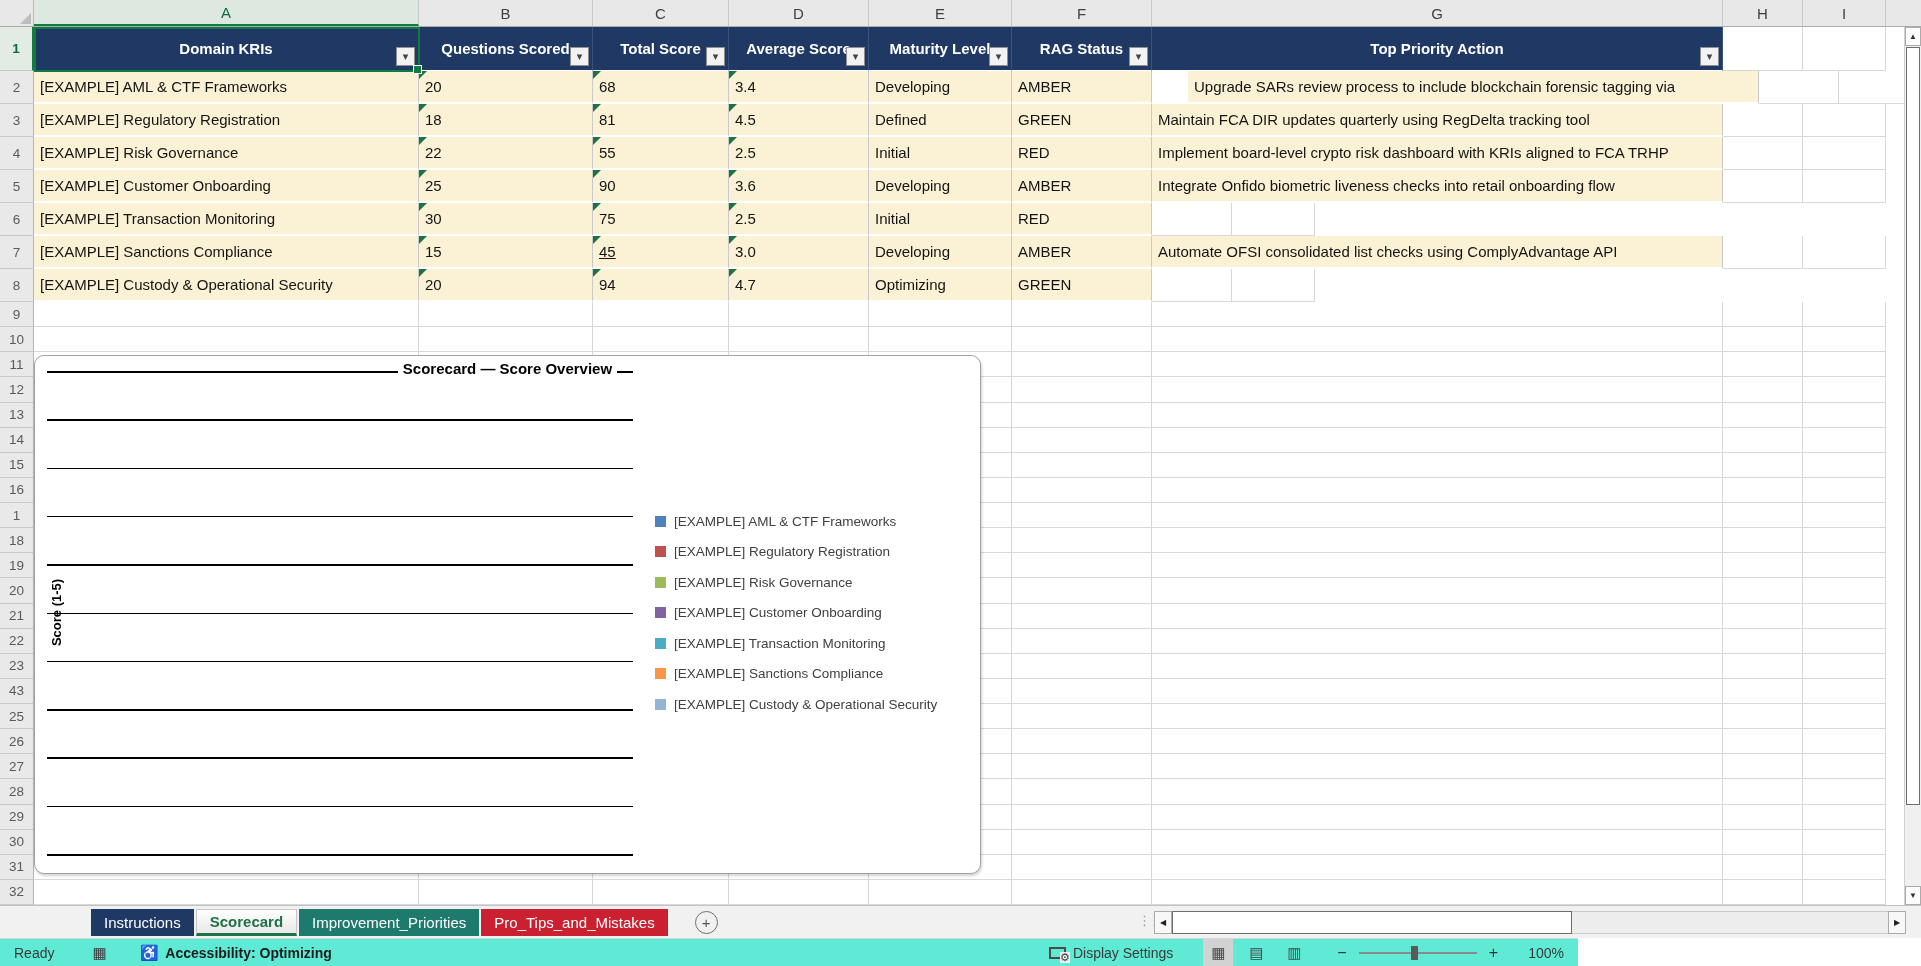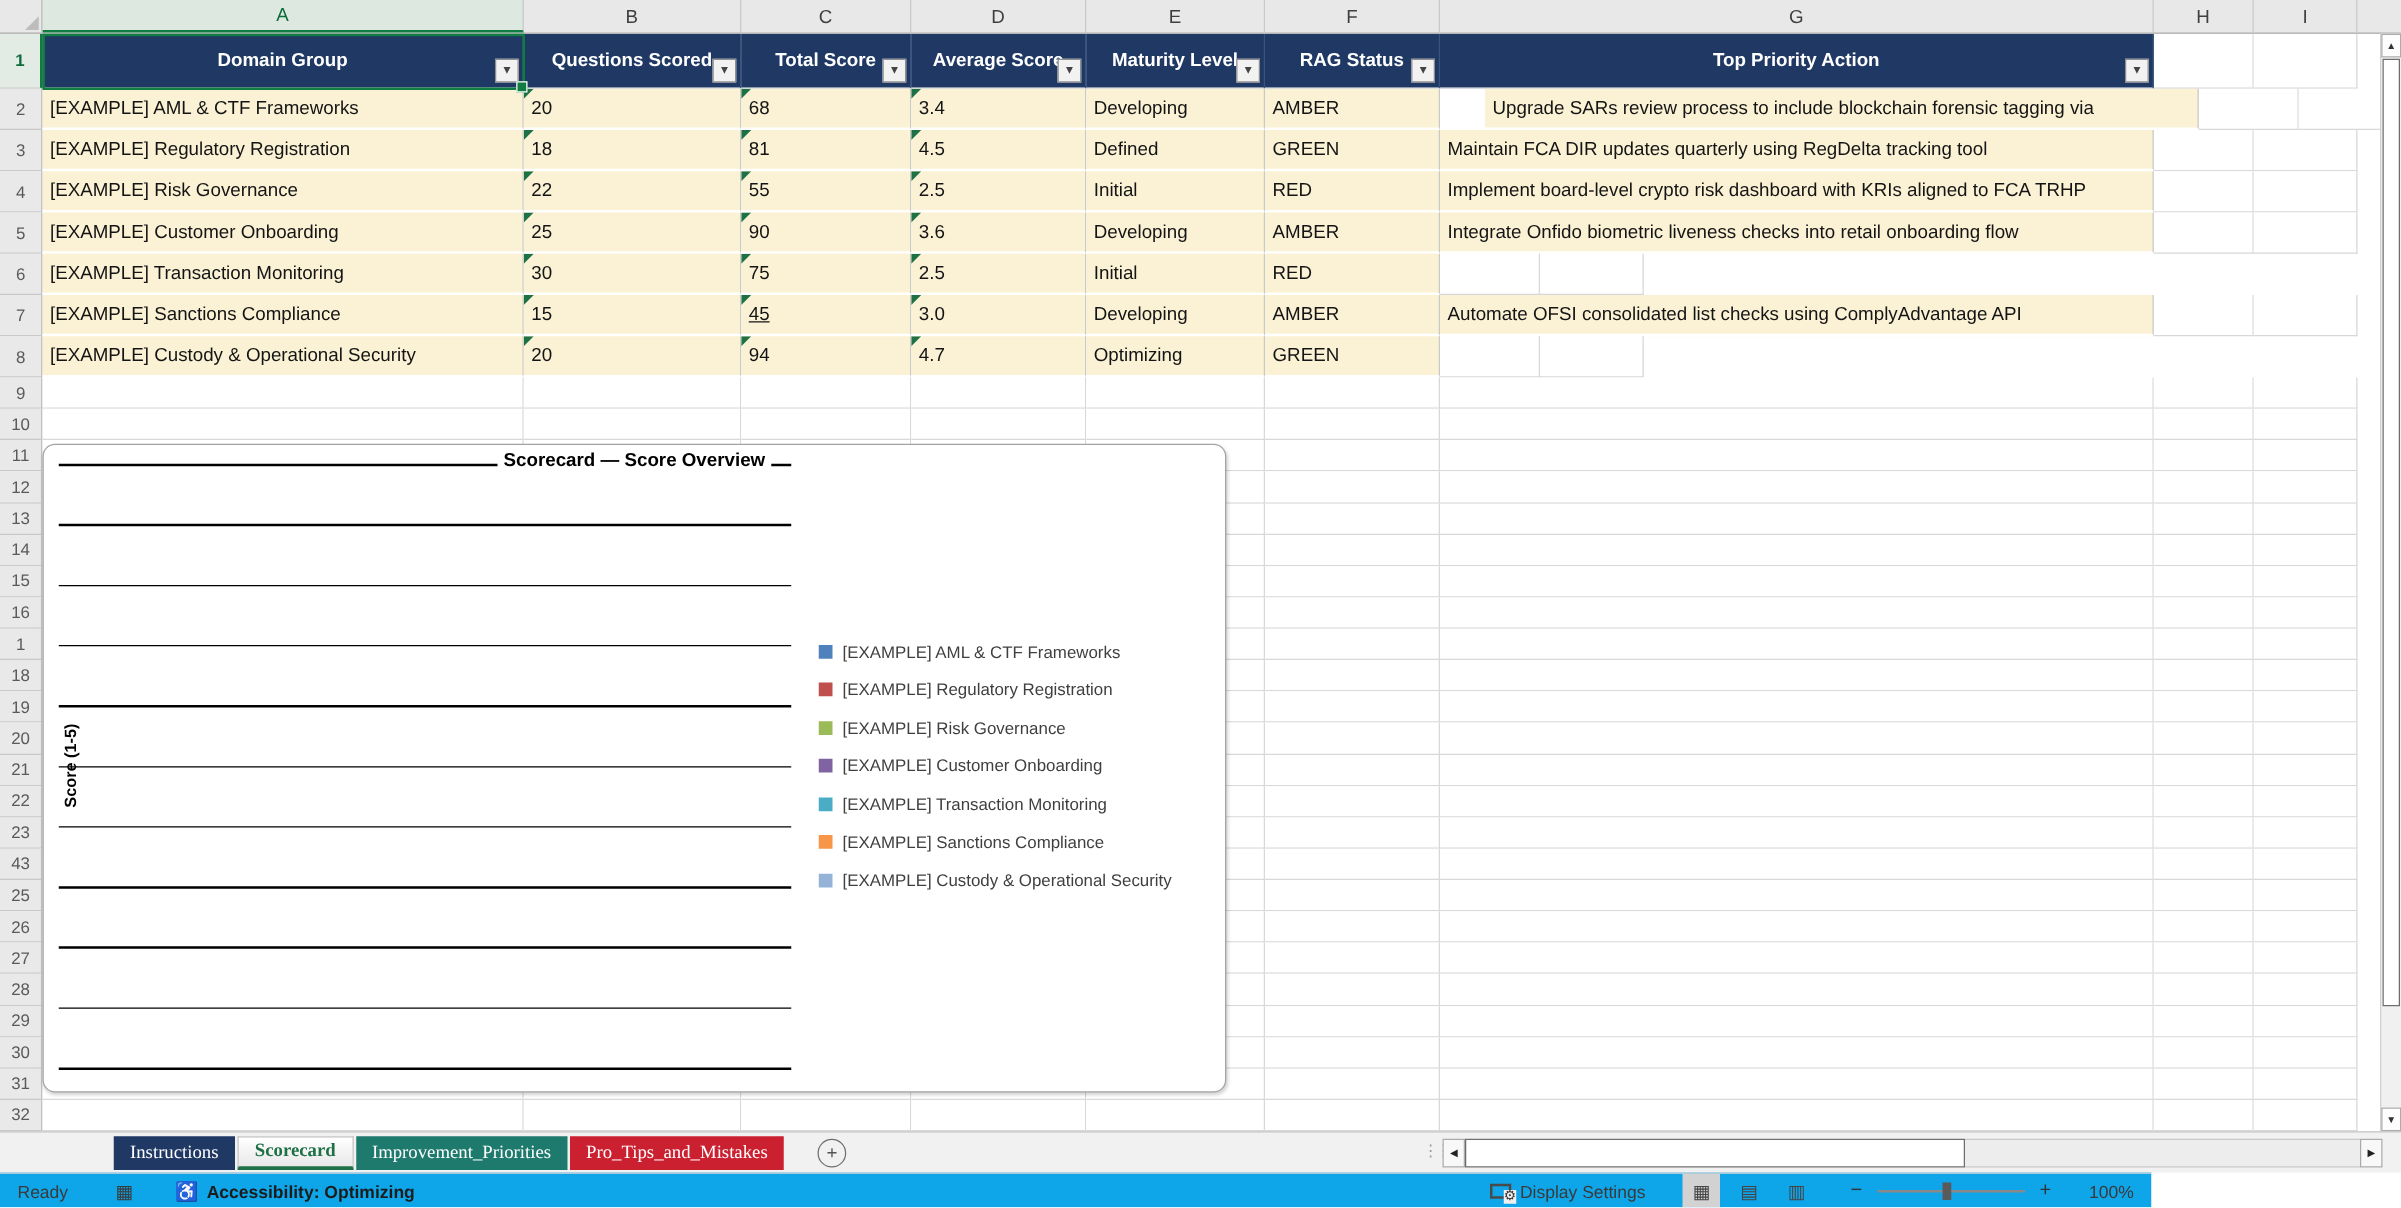--- a/index.html
+++ b/index.html
@@ -60,35 +60,35 @@
   .vbtn{position:absolute;left:0;width:16px;height:19px;background:#FDFDFD;border:1px solid #ABABAB;
         box-sizing:border-box;font-size:8px;color:#333;display:flex;align-items:center;justify-content:center;}
   .vthumb{position:absolute;left:1px;top:20px;width:14px;height:758px;background:#FFFFFF;
           border:1px solid #6E6E6E;box-sizing:border-box;}
 
   
   .tabbar{position:absolute;left:0;top:905px;width:1921px;height:33px;background:#F1F1F1;
           border-top:1px solid #C3C3C3;box-sizing:border-box;display:flex;align-items:center;}
   .tabspacer{width:91px;flex:none;}
   .tab{height:27px;display:flex;align-items:center;padding:0 13px;font-size:15px;margin-right:2px;
-       box-sizing:border-box;white-space:nowrap;font-family:Liberation Serif, serif;}
+       box-sizing:border-box;white-space:nowrap;}
   .tab.active{background:linear-gradient(#FFFFFF,#E8E8E8);font-weight:bold;
               border:1px solid #C6C6C6;border-bottom:3px solid #1E7145;}
   .newsheet{width:21px;height:21px;border-radius:50%;border:1px solid #6F6F6F;color:#555;
             display:flex;align-items:center;justify-content:center;font-size:15px;margin-left:25px;flex:none;}
   .grip{position:absolute;left:1138px;top:7px;color:#9A9A9A;font-size:13px;letter-spacing:-3px;}
   .hscroll{position:absolute;left:1154px;top:5px;height:23px;display:flex;}
   .harrow{width:18px;height:23px;background:#F8F8F8;border:1px solid #ABABAB;box-sizing:border-box;
           font-size:8px;color:#222;display:flex;align-items:center;justify-content:center;}
   .hthumb{width:400px;height:23px;background:#FFFFFF;border:1px solid #6E6E6E;box-sizing:border-box;}
   .htrack{width:316px;height:23px;background:#EDEDED;border-top:1px solid #C9C9C9;
           border-bottom:1px solid #C9C9C9;box-sizing:border-box;}
 
   
-  .statusbar{position:absolute;left:0;top:938px;width:1721px;height:28px;background:#0ea5e9;
+  .statusbar{position:absolute;left:0;top:938px;width:1578px;height:28px;background:#5eead4;
              border-top:1px solid #D6D6D6;box-sizing:border-box;display:flex;align-items:center;
              font-size:14px;color:#3A3A3A;}
   .sb-ready{margin-left:14px;}
   .sb-macro{margin-left:38px;font-size:15px;color:#3A3A3A;}
   .sb-access{margin-left:34px;display:flex;align-items:center;font-weight:bold;color:#1C1C1C;}
   .sb-access .ic{font-weight:normal;font-size:15px;margin-right:6px;color:#333;}
   .sb-right{margin-left:auto;display:flex;align-items:center;}
   .ds{display:flex;align-items:center;margin-right:26px;}
   .dsicon{position:relative;width:17px;height:12px;border:2px solid #4A4A4A;margin-right:7px;box-sizing:border-box;}
   .dsicon span{position:absolute;right:-6px;bottom:-6px;font-size:11px;background:#F0F0F0;line-height:1;}
@@ -104,21 +104,21 @@
 </style>
 </head>
 <body>
 
 <div class="app">
 
   <div id="grid">
       <div class="row" style="top: 27px; height: 44px;">
         <div class="gut sel">1</div>
         <div class="c hdrcell" style="width: 385px;">
-          <span>Domain Group</span>
+          <span>Domain KRIs</span>
           <div class="filterbtn">▾</div>
         </div>
         <div class="c hdrcell" style="width: 174px;">
           <span>Questions Scored</span>
           <div class="filterbtn">▾</div>
         </div>
         <div class="c hdrcell" style="width: 136px;">
           <span>Total Score</span>
           <div class="filterbtn">▾</div>
         </div>

